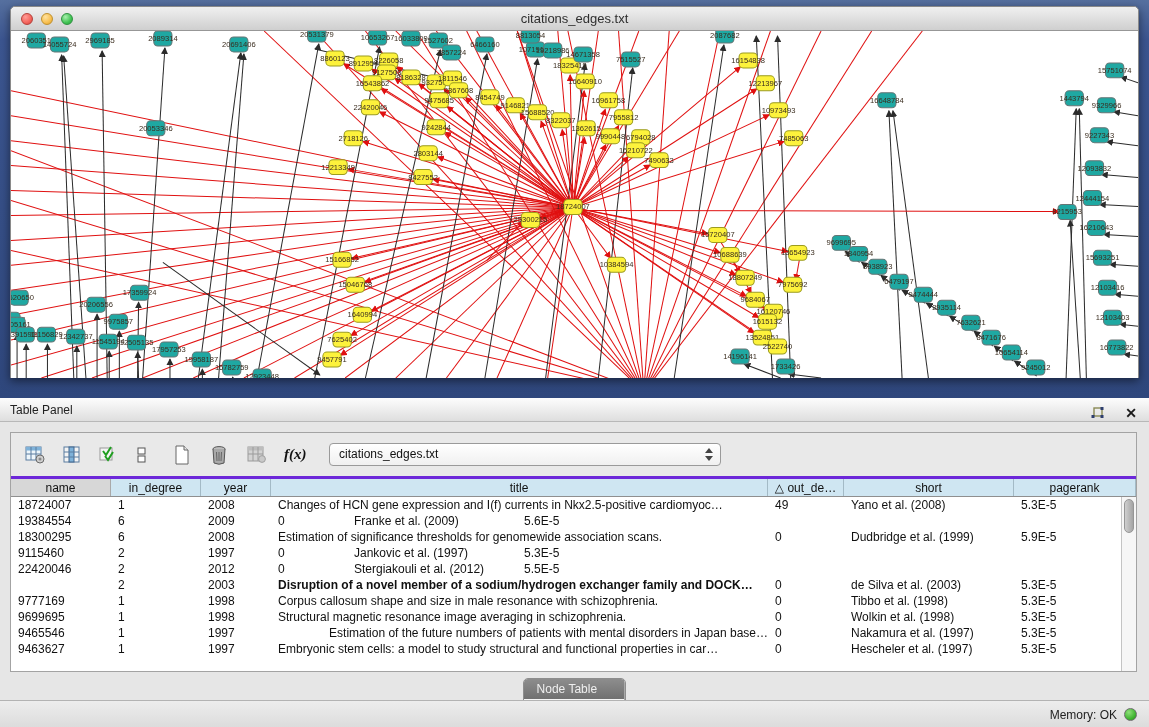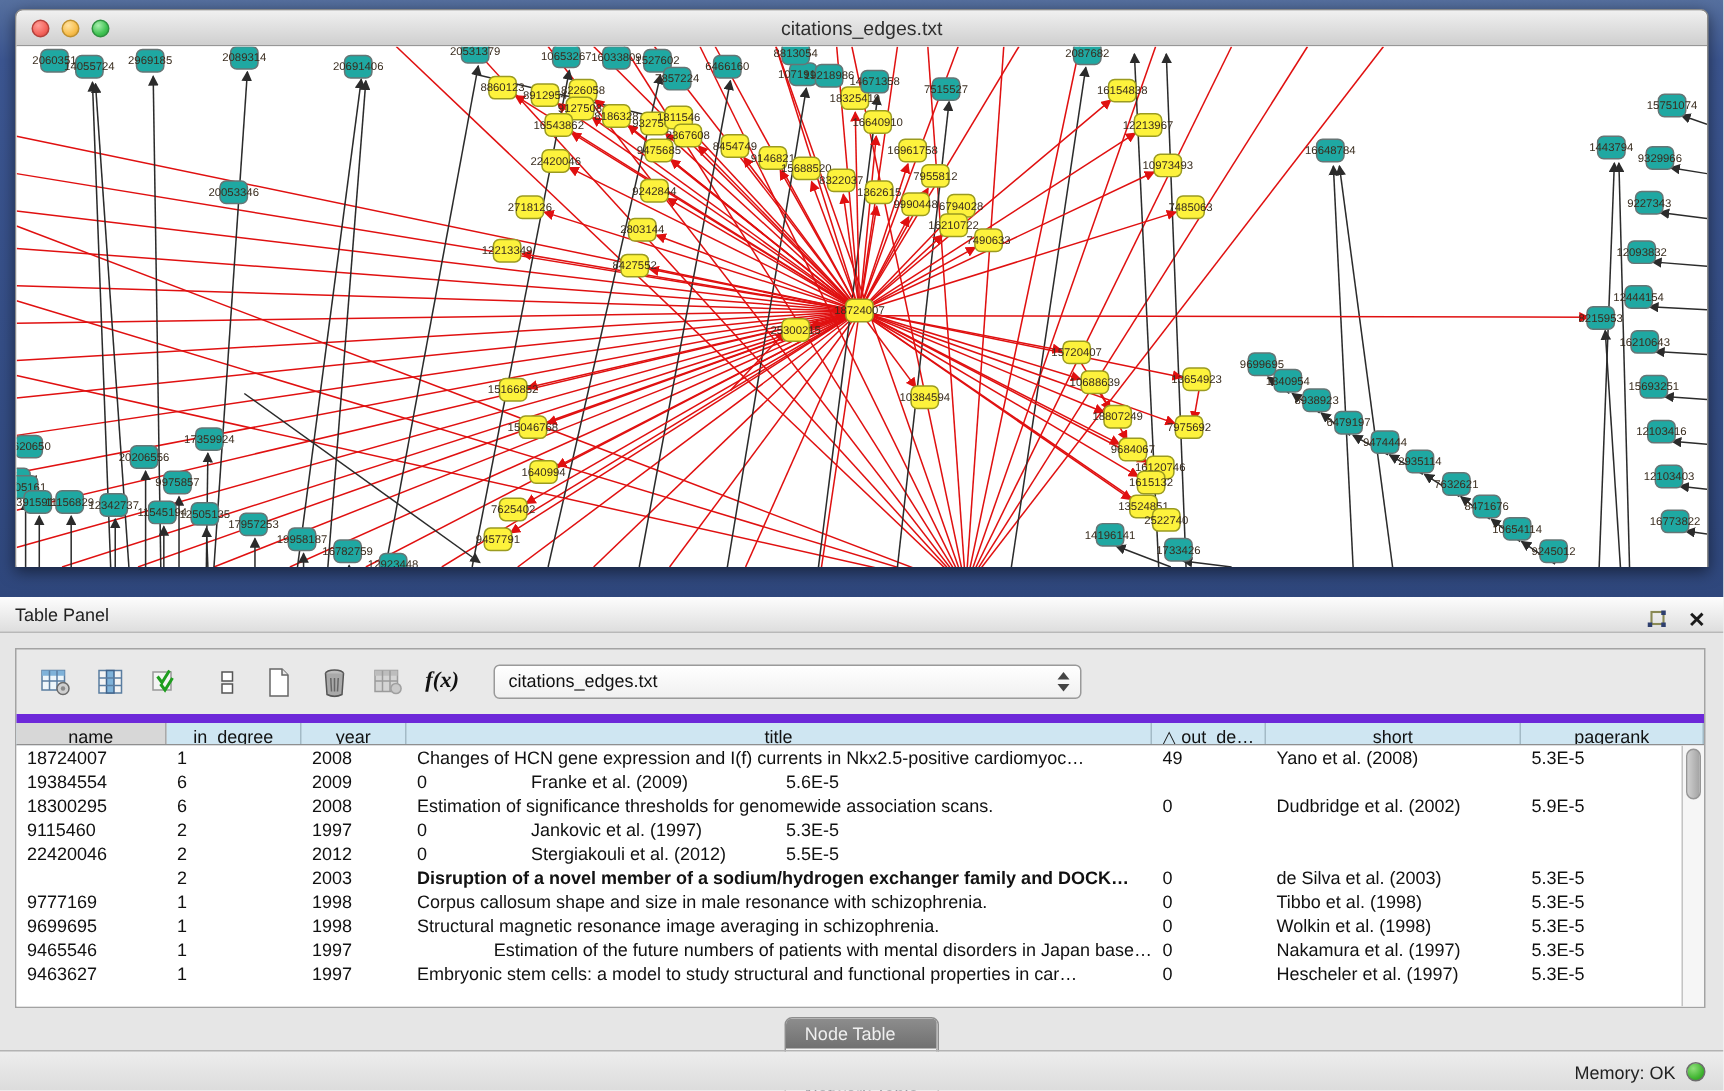--- a/index.html
+++ b/index.html
@@ -25,33 +25,33 @@
   
   .table-panel { position:absolute; left:0; top:398px; width:1149px; height:302px; background:#e6e6e6; }
   .panel-header { height:24px; background:linear-gradient(#fdfdfd,#dedede); border-bottom:1px solid #b8b8b8; position:relative; }
   .panel-title { position:absolute; left:10px; line-height:24px; font-size:12px; color:#222; }
   .panel-controls { position:absolute; right:12px; top:4px; display:flex; gap:13px; align-items:center; }
   .close-x { font-size:14px; font-weight:bold; color:#1a1a1a; line-height:16px; cursor:default; }
 
   .panel-inset { position:absolute; left:10px; top:34px; width:1127px; height:240px;
                  border:1px solid #a3a3a3; background:#e9e9e9; display:flex; flex-direction:column; }
   .toolbar { height:43px; display:flex; align-items:center; padding-left:14px; gap:15px; }
-  .tb-icon { width:22px; height:22px; display:flex; align-items:center; justify-content:flex-end; }
+  .tb-icon { width:22px; height:22px; display:flex; align-items:center; justify-content:flex-start; }
   .fx { font-family:"Liberation Serif", serif; font-style:italic; font-weight:bold; font-size:15px; color:#111; }
   .dropdown { width:392px; height:23px; margin-left:8px; border:1px solid #9a9a9a; border-radius:4px;
               background:linear-gradient(#ffffff,#f0f0f0); position:relative;
               font-size:12px; line-height:21px; padding-left:9px; color:#111;
               box-shadow:inset 0 1px 0 #fff; }
   .spinner { position:absolute; right:7px; top:4px; width:9px; height:14px; }
   .spinner:before { content:""; position:absolute; top:0; left:1px; border-left:4px solid transparent;
                     border-right:4px solid transparent; border-bottom:5px solid #444; }
   .spinner:after  { content:""; position:absolute; bottom:1px; left:1px; border-left:4px solid transparent;
                     border-right:4px solid transparent; border-top:5px solid #444; }
 
-  .thead { display:flex; height:21px; border-top:6px solid #6d28d9; border-bottom:1px solid #8f8f8f; background:#cfe6f2; }
+  .thead { display:flex; height:21px; border-top:3px solid #6d28d9; border-bottom:1px solid #8f8f8f; background:#cfe6f2; }
   .th { font-size:12px; line-height:19px; text-align:center; color:#111; border-right:1px solid #a3bac6;
         white-space:nowrap; overflow:hidden; }
   .th.gray { background:#d7d7d7; border-right:1px solid #a9a9a9; }
   .tbody { flex:1; background:#fff; position:relative; overflow:hidden; }
   .tr { display:flex; height:16px; }
   .td { font-size:12px; line-height:16px; padding-left:7px; color:#111; white-space:nowrap; overflow:hidden; }
   .vscroll { position:absolute; right:0; top:0; bottom:0; width:15px; background:#f6f6f6; border-left:1px solid #c4c4c4; }
   .vthumb { position:absolute; top:2px; left:2px; width:10px; height:34px; border-radius:6px;
             background:linear-gradient(90deg,#cfcfcf,#a4a4a4); border:1px solid #969696; }
 
@@ -803,21 +803,21 @@
             <div class="td" style="width: 76px;">0</div>
             <div class="td" style="width: 170px;">Franke et al. (2009)</div>
             <div class="td" style="width: 107px;">5.6E-5</div>
           </div>
           <div class="tr">
             <div class="td" style="width: 100px;">18300295</div>
             <div class="td" style="width: 90px;">6</div>
             <div class="td" style="width: 70px;">2008</div>
             <div class="td" style="width: 497px;">Estimation of significance thresholds for genomewide association scans.</div>
             <div class="td" style="width: 76px;">0</div>
-            <div class="td" style="width: 170px;">Dudbridge et al. (2002)</div>
+            <div class="td" style="width: 170px;">Dudbridge et al. (1999)</div>
             <div class="td" style="width: 107px;">5.9E-5</div>
           </div>
           <div class="tr">
             <div class="td" style="width: 100px;">9115460</div>
             <div class="td" style="width: 90px;">2</div>
             <div class="td" style="width: 70px;">1997</div>
             <div class="td" style="width: 76px;">0</div>
             <div class="td" style="width: 170px;">Jankovic et al. (1997)</div>
             <div class="td" style="width: 107px;">5.3E-5</div>
           </div>

